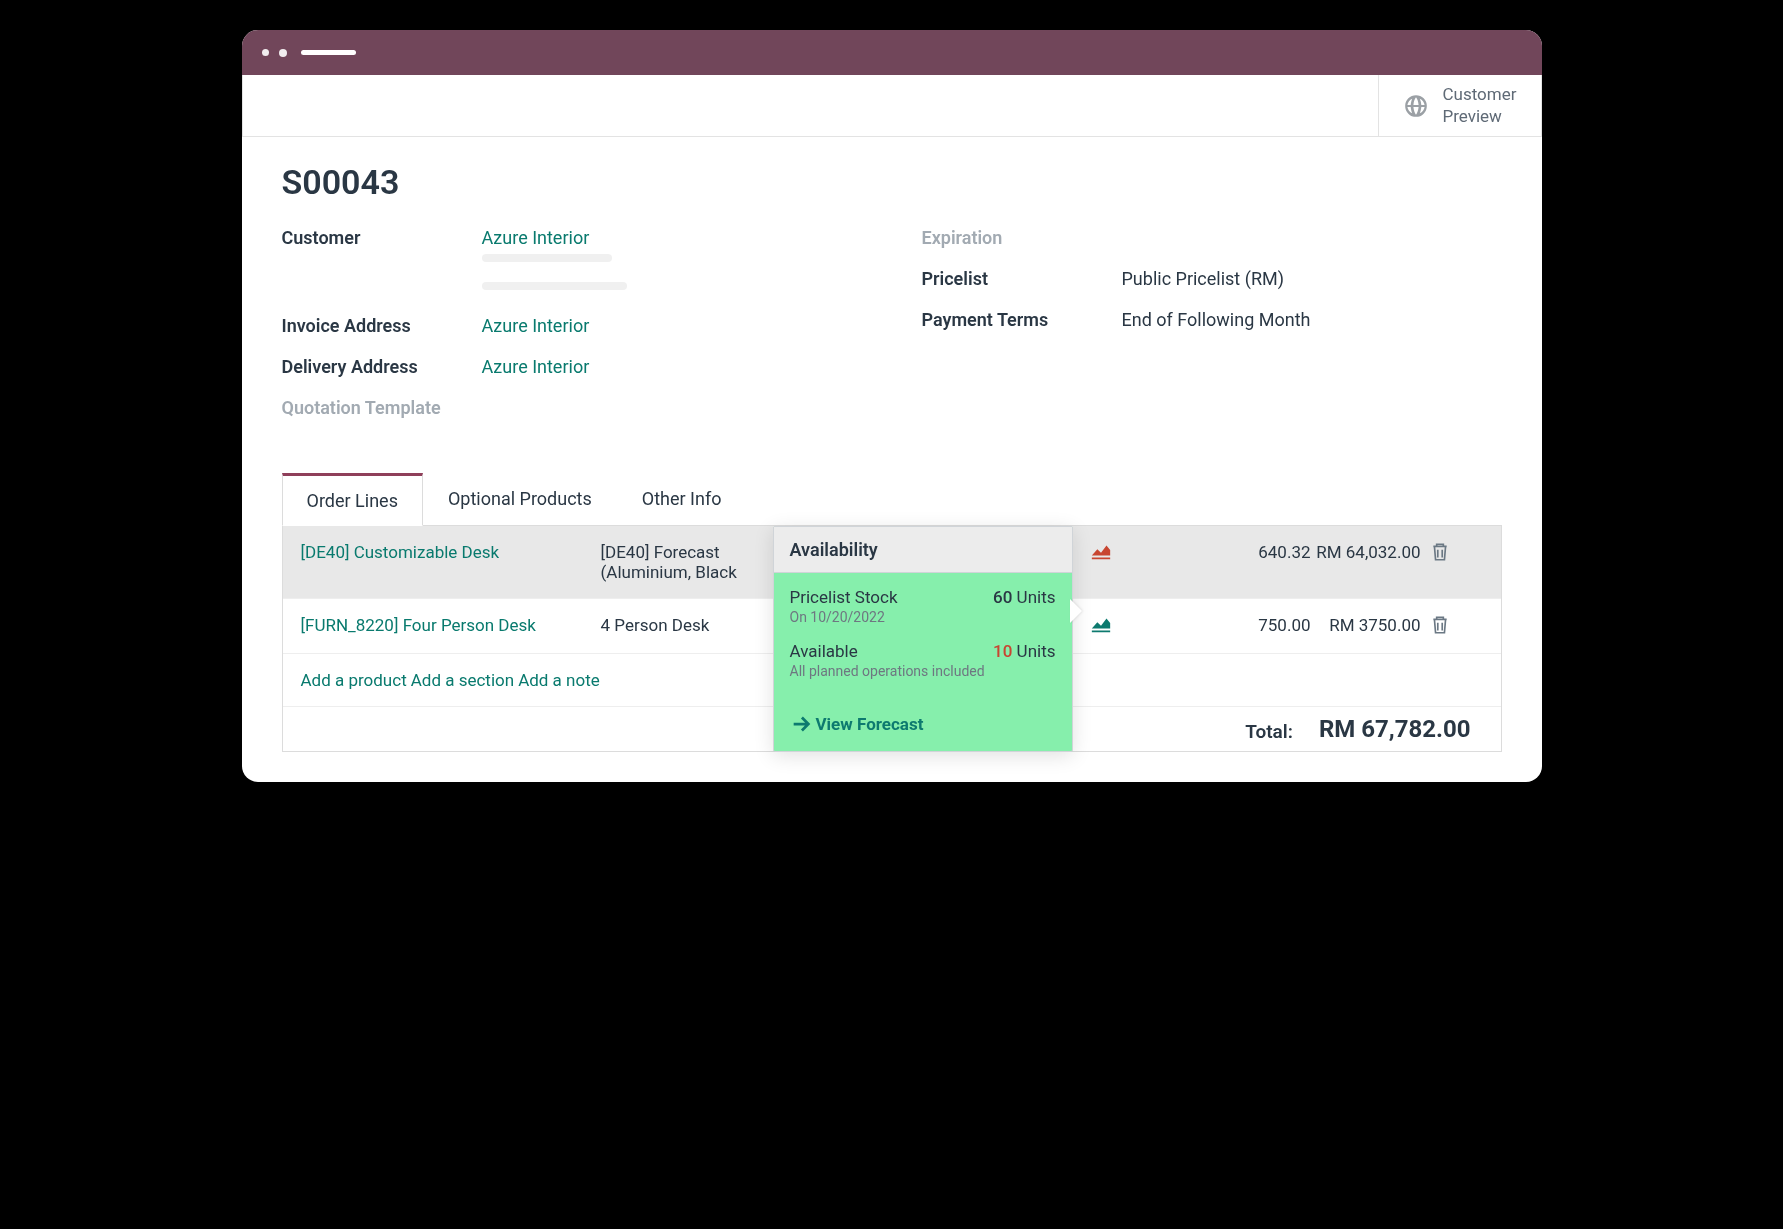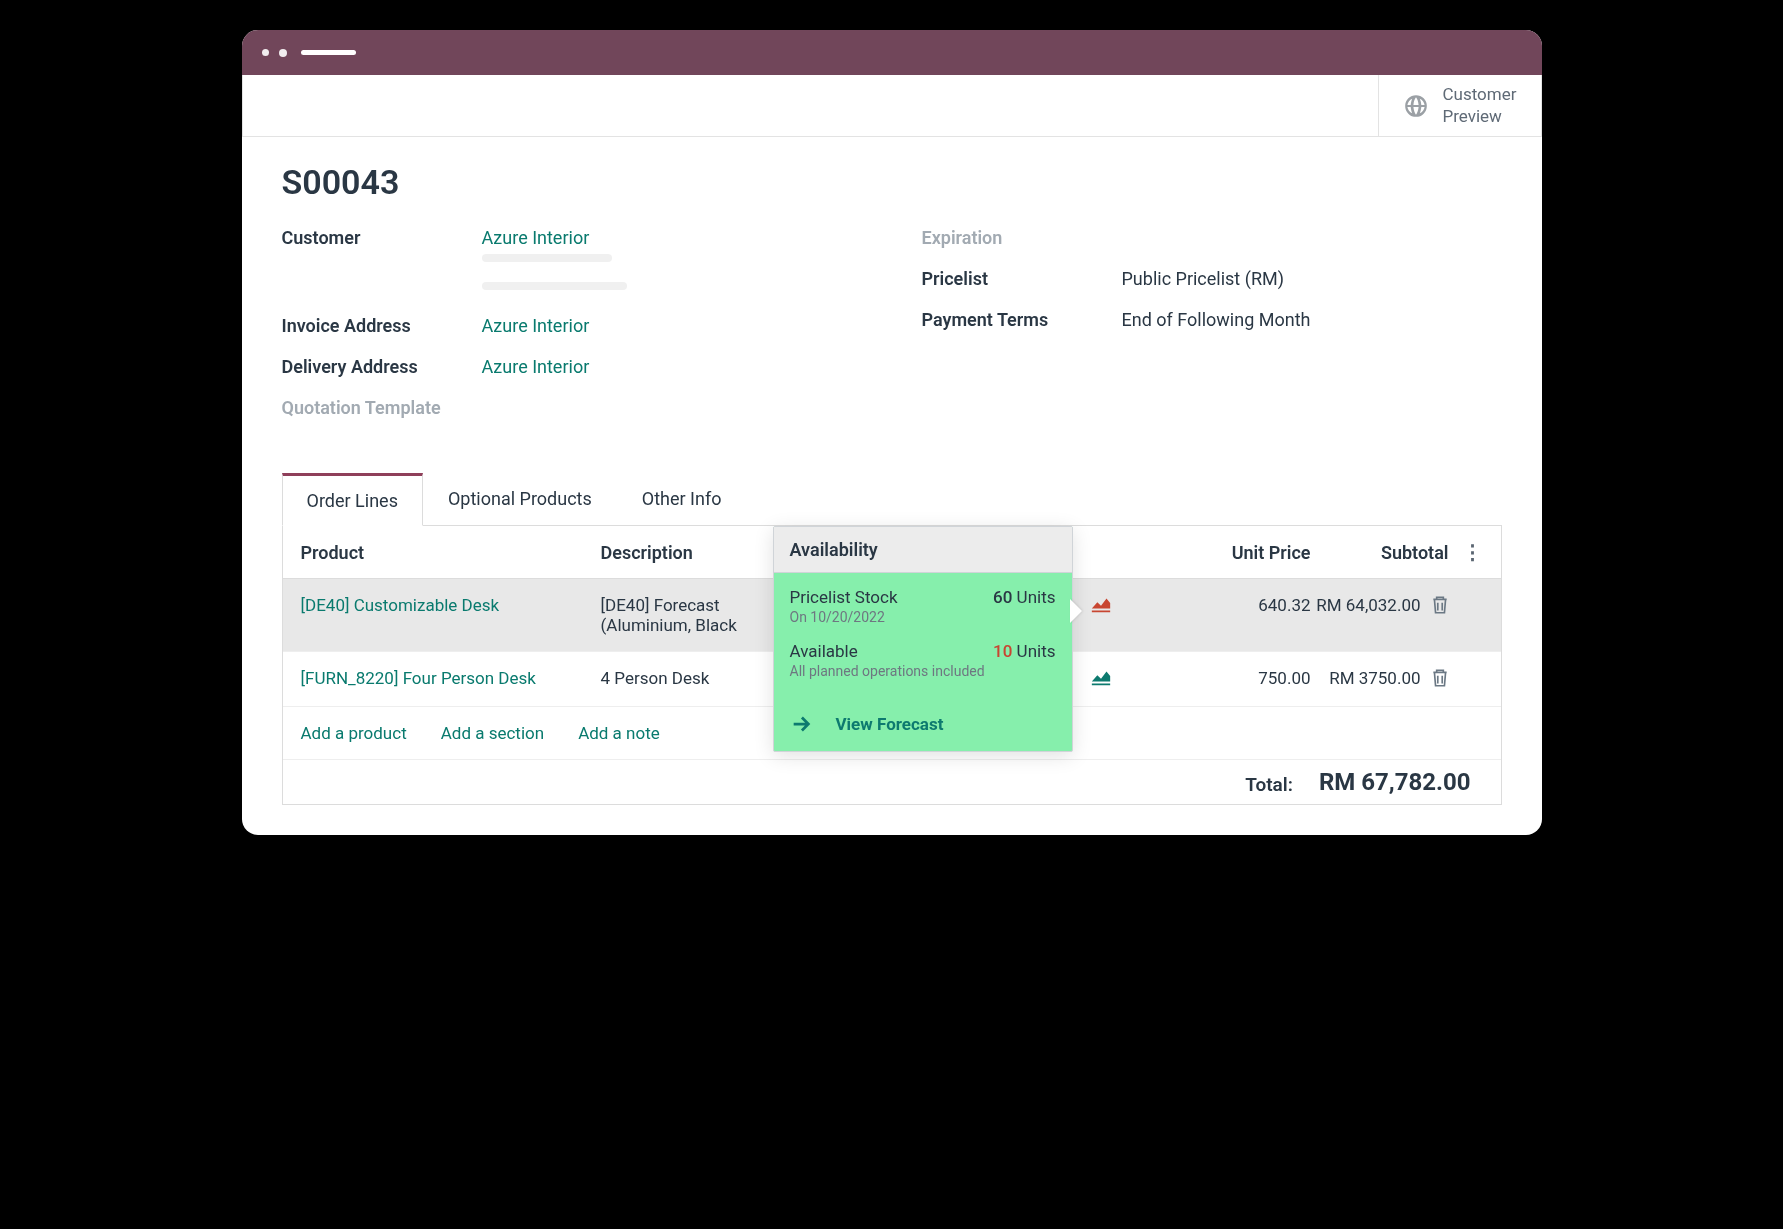--- a/index.html
+++ b/index.html
@@ -179,21 +179,21 @@
     .table-row .col-desc { color: #2a3744; }
     .table-row .col-qty { padding-right: 15px; }
     .table-row .col-price { }
     .table-row .col-subtotal { display: flex; justify-content: flex-end; align-items: flex-start; gap: 10px; }
     .trash-icon { width: 18px; height: 20px; color: #6b7884; cursor: pointer; }
     .forecast-icon { width: 22px; height: 18px; }
     .forecast-icon.red { color: #c84631; }
     .forecast-icon.teal { color: #0d7a6f; }
     .add-row {
       display: flex;
-      gap: 34px;
+      gap: 4px;
       padding: 16px 18px;
       font-size: 17px;
     }
     .add-link {
       color: #097a6e;
       cursor: pointer;
     }
     .total-row {
       display: flex;
       justify-content: flex-end;
@@ -256,21 +256,21 @@
     .pop-sub {
       font-size: 14px;
       color: #6e7781;
       margin-bottom: 16px;
     }
     .pop-val .num { font-weight: 500; }
     .pop-val.red .num { color: #c84631; }
     .pop-footer {
       display: flex;
       align-items: center;
-      gap: 24px;
+      gap: 4px;
       padding: 4px 16px 16px 16px;
       cursor: pointer;
     }
     .arrow-icon {
       width: 22px;
       height: 22px;
       color: #0d7a6f;
     }
     .pop-footer span {
       color: #0d7a6f;
@@ -345,29 +345,20 @@
     </div>
 
     <div class="tabs">
       <div class="tab active">Order Lines</div>
       <div class="tab">Optional Products</div>
       <div class="tab">Other Info</div>
     </div>
 
     <div class="table-wrap">
 
-      <div class="table-header">
-        <div class="col-product">Product</div>
-        <div class="col-desc">Description</div>
-        <div class="col-qty">y</div>
-        <div class="col-forecast"></div>
-        <div class="col-price">Unit Price</div>
-        <div class="col-subtotal">Subtotal</div>
-        <div class="col-menu kebab">⋮</div>
-      </div>
 
       <div class="table-row highlight">
         <div class="col-product">[DE40] Customizable Desk</div>
         <div class="col-desc" style="white-space: pre-line;">[DE40] Forecast
 (Aluminium, Black</div>
         <div class="col-qty"></div>
         <div class="col-forecast">
           <svg class="forecast-icon red" viewBox="0 0 24 18" fill="currentColor">
             <path d="M2 16h20v2H2zM2 14l6-7 4 4 6-8 4 5v6H2z"></path>
           </svg>

